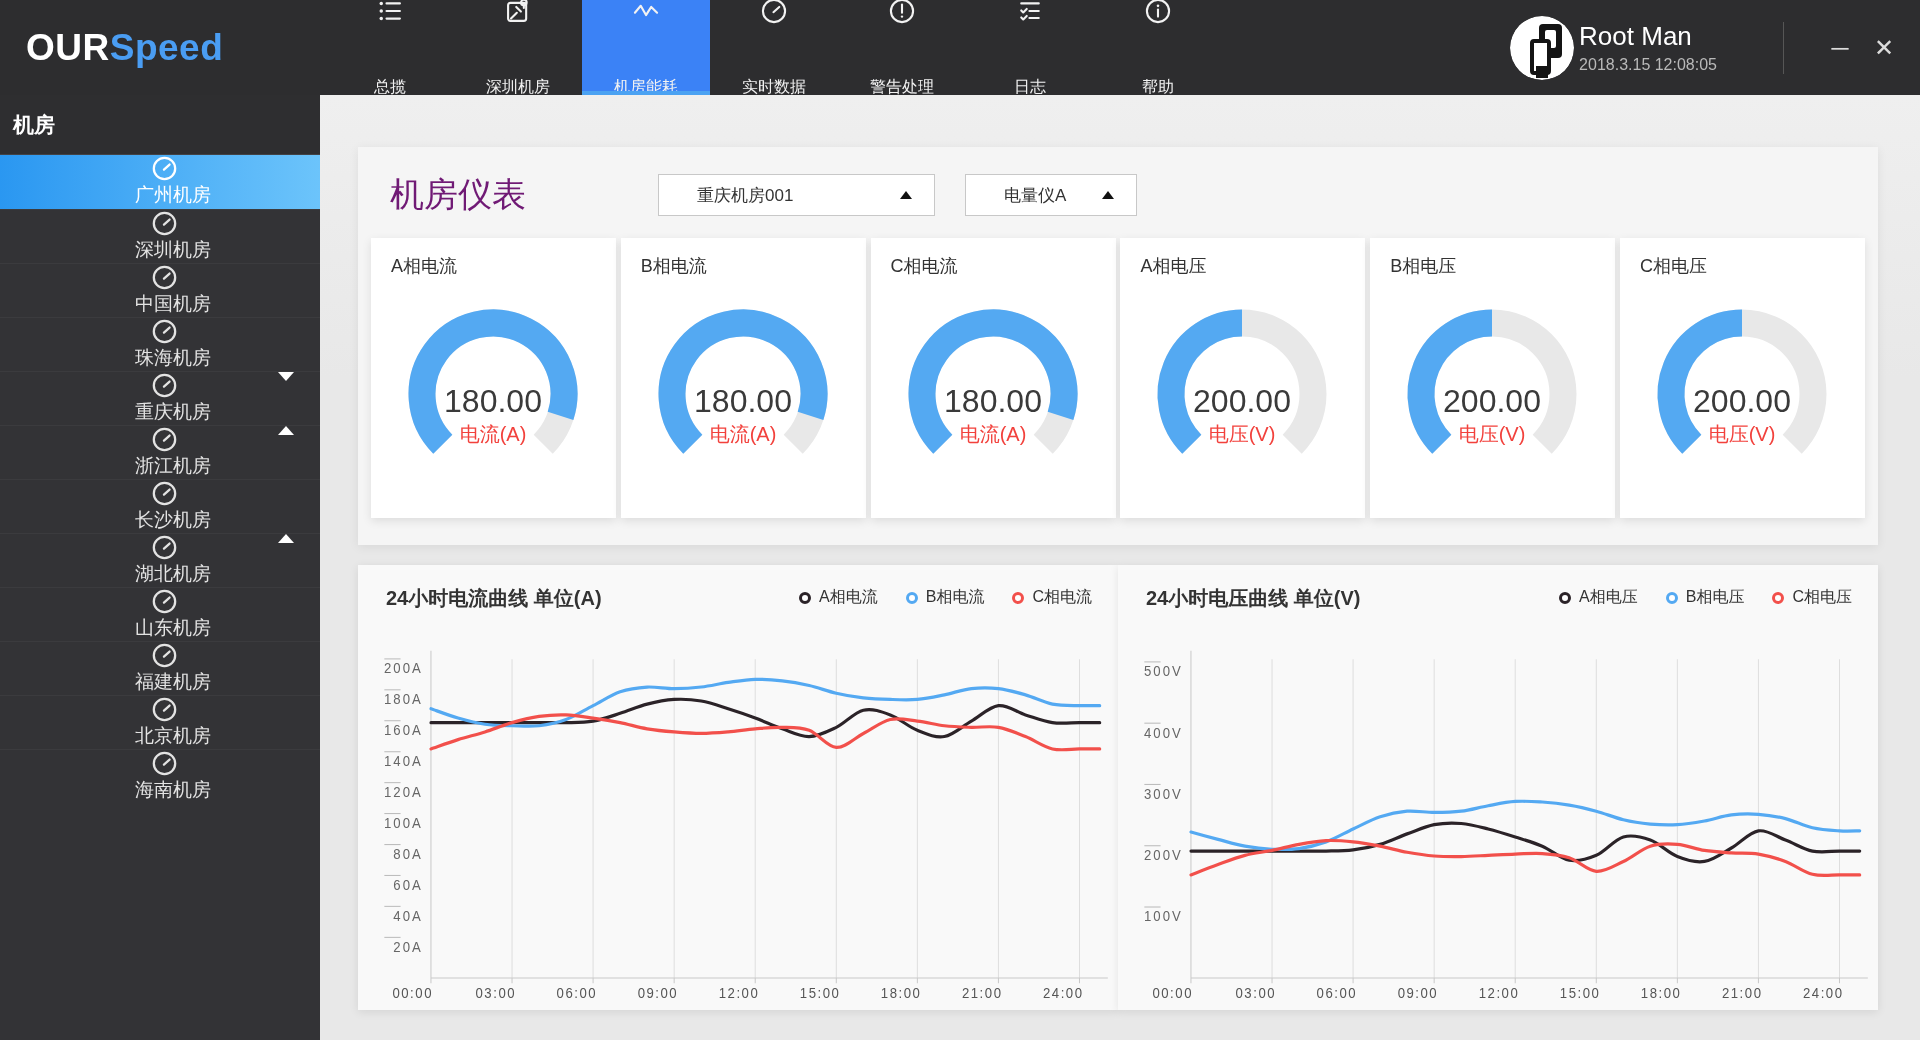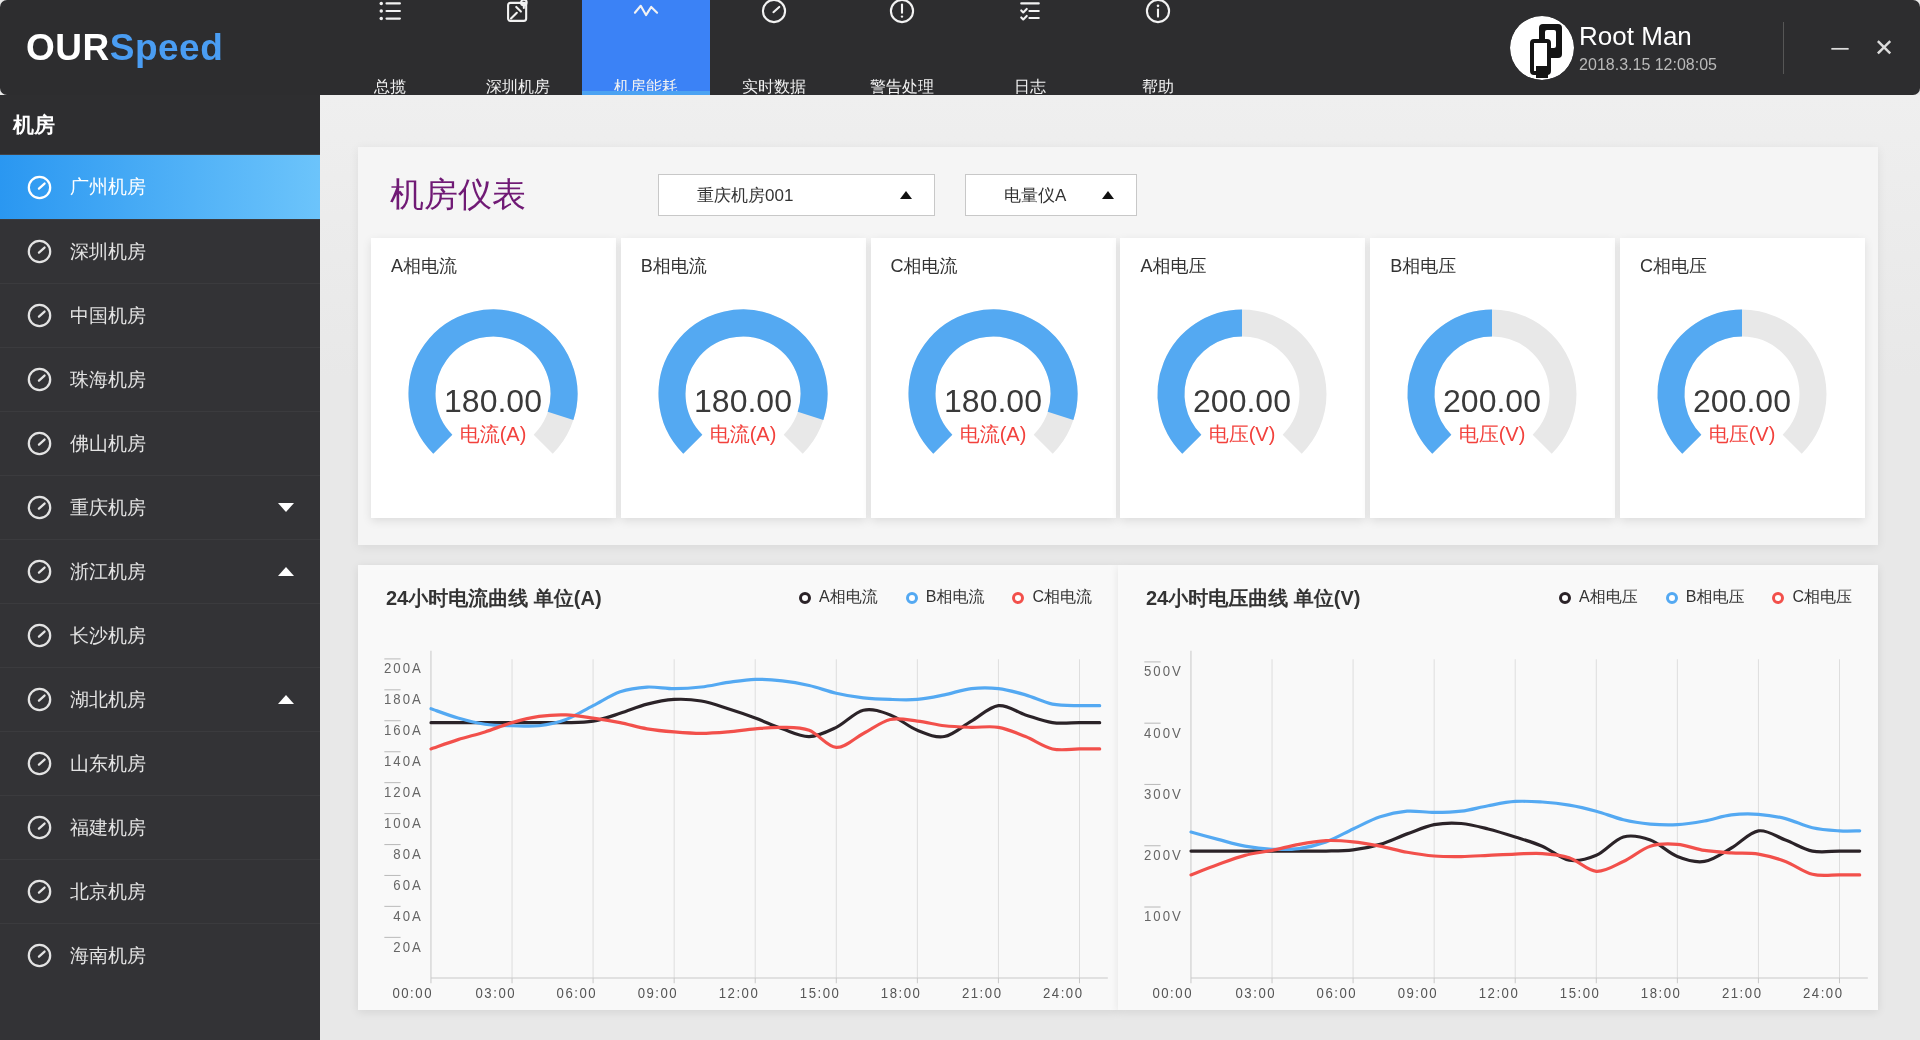--- a/index.html
+++ b/index.html
@@ -1,21 +1,21 @@
 <!DOCTYPE html>
 <html><head>
 <meta charset="utf-8">
 <style>
   * { margin:0; padding:0; box-sizing:border-box; }
   html,body { width:1920px; height:1040px; overflow:hidden;
     font-family:"Liberation Sans","DejaVu Sans",sans-serif; background:#e9e9e9; }
 
   
   .topbar { position:absolute; left:0; top:0; width:1920px; height:95px;
-    background:#2d2d2f; display:flex; align-items:center; z-index:5;border-radius:7px; }
+    background:#2d2d2f; display:flex; align-items:center; z-index:5; }
   .logo { margin-left:26px; font-size:37px; font-weight:600; letter-spacing:.5px;
     color:#fff; white-space:nowrap; width:300px; }
   .logo .accent { color:#4a9df3; }
   .nav { display:flex; height:95px; }
   .nav-item { width:128px; height:95px; display:flex; flex-direction:column;
     align-items:center; justify-content:center; gap:8px; cursor:pointer;
     color:#f2f2f2; position:relative; }
   .nav-item.active { background:#3b82f6; }
   .nav-item.active::after { content:""; position:absolute; left:0; bottom:0;
     width:100%; height:4px; background:#4ba2f2; }
@@ -32,23 +32,23 @@
   .winbtn { color:#dcdcdc; font-size:24px; width:44px; height:44px; line-height:44px;
     text-align:center; cursor:pointer; user-select:none; }
   .winbtn.close { margin-right:14px; }
 
   
   .sidebar { position:absolute; left:0; top:95px; width:320px; height:945px;
     background:#333336; }
   .side-header { height:60px; line-height:60px; padding-left:13px; color:#fff;
     font-size:21px; font-weight:700; background:#2e2e30;
     border-bottom:1px solid #424245; }
-  .side-item { height:64px; display:flex; align-items:center; padding-left:26px;
+  .side-item { height:54px; display:flex; align-items:center; padding-left:26px;
     color:#e3e3e3; font-size:19px; cursor:pointer; position:relative;
-    border-top:1px solid rgba(255,255,255,.045); }
+    border-top:1px solid rgba(255,255,255,.045);flex-direction:column; }
   .side-item:first-child { border-top:none; }
   .side-item.active { background:linear-gradient(90deg,#2a97f1,#6cc4fb);
     color:#fff; border-top-color:transparent; }
   .side-icon { width:27px; height:27px; margin-right:17px; }
   .side-icon svg { width:27px; height:27px; display:block; }
   .tri { position:absolute; right:26px; width:0; height:0;
     border-left:8px solid transparent; border-right:8px solid transparent; }
   .tri.down { border-top:9px solid #fff; }
   .tri.up { border-bottom:9px solid #fff; }
 
@@ -228,29 +228,20 @@
         <span>中国机房</span>
       </div>
       <div class="side-item">
         <span class="side-icon">
           <svg viewBox="0 0 24 24" fill="none" stroke="currentColor" stroke-width="2" stroke-linecap="round" stroke-linejoin="round">
             <circle cx="12" cy="12" r="9.5"></circle>
             <path d="M11.5 13L16.5 8.5"></path>
           </svg>
         </span>
         <span>珠海机房</span>
-      </div>
-      <div class="side-item">
-        <span class="side-icon">
-          <svg viewBox="0 0 24 24" fill="none" stroke="currentColor" stroke-width="2" stroke-linecap="round" stroke-linejoin="round">
-            <circle cx="12" cy="12" r="9.5"></circle>
-            <path d="M11.5 13L16.5 8.5"></path>
-          </svg>
-        </span>
-        <span>佛山机房</span>
       </div>
       <div class="side-item">
         <span class="side-icon">
           <svg viewBox="0 0 24 24" fill="none" stroke="currentColor" stroke-width="2" stroke-linecap="round" stroke-linejoin="round">
             <circle cx="12" cy="12" r="9.5"></circle>
             <path d="M11.5 13L16.5 8.5"></path>
           </svg>
         </span>
         <span>重庆机房</span>
         <span class="tri down"></span>

